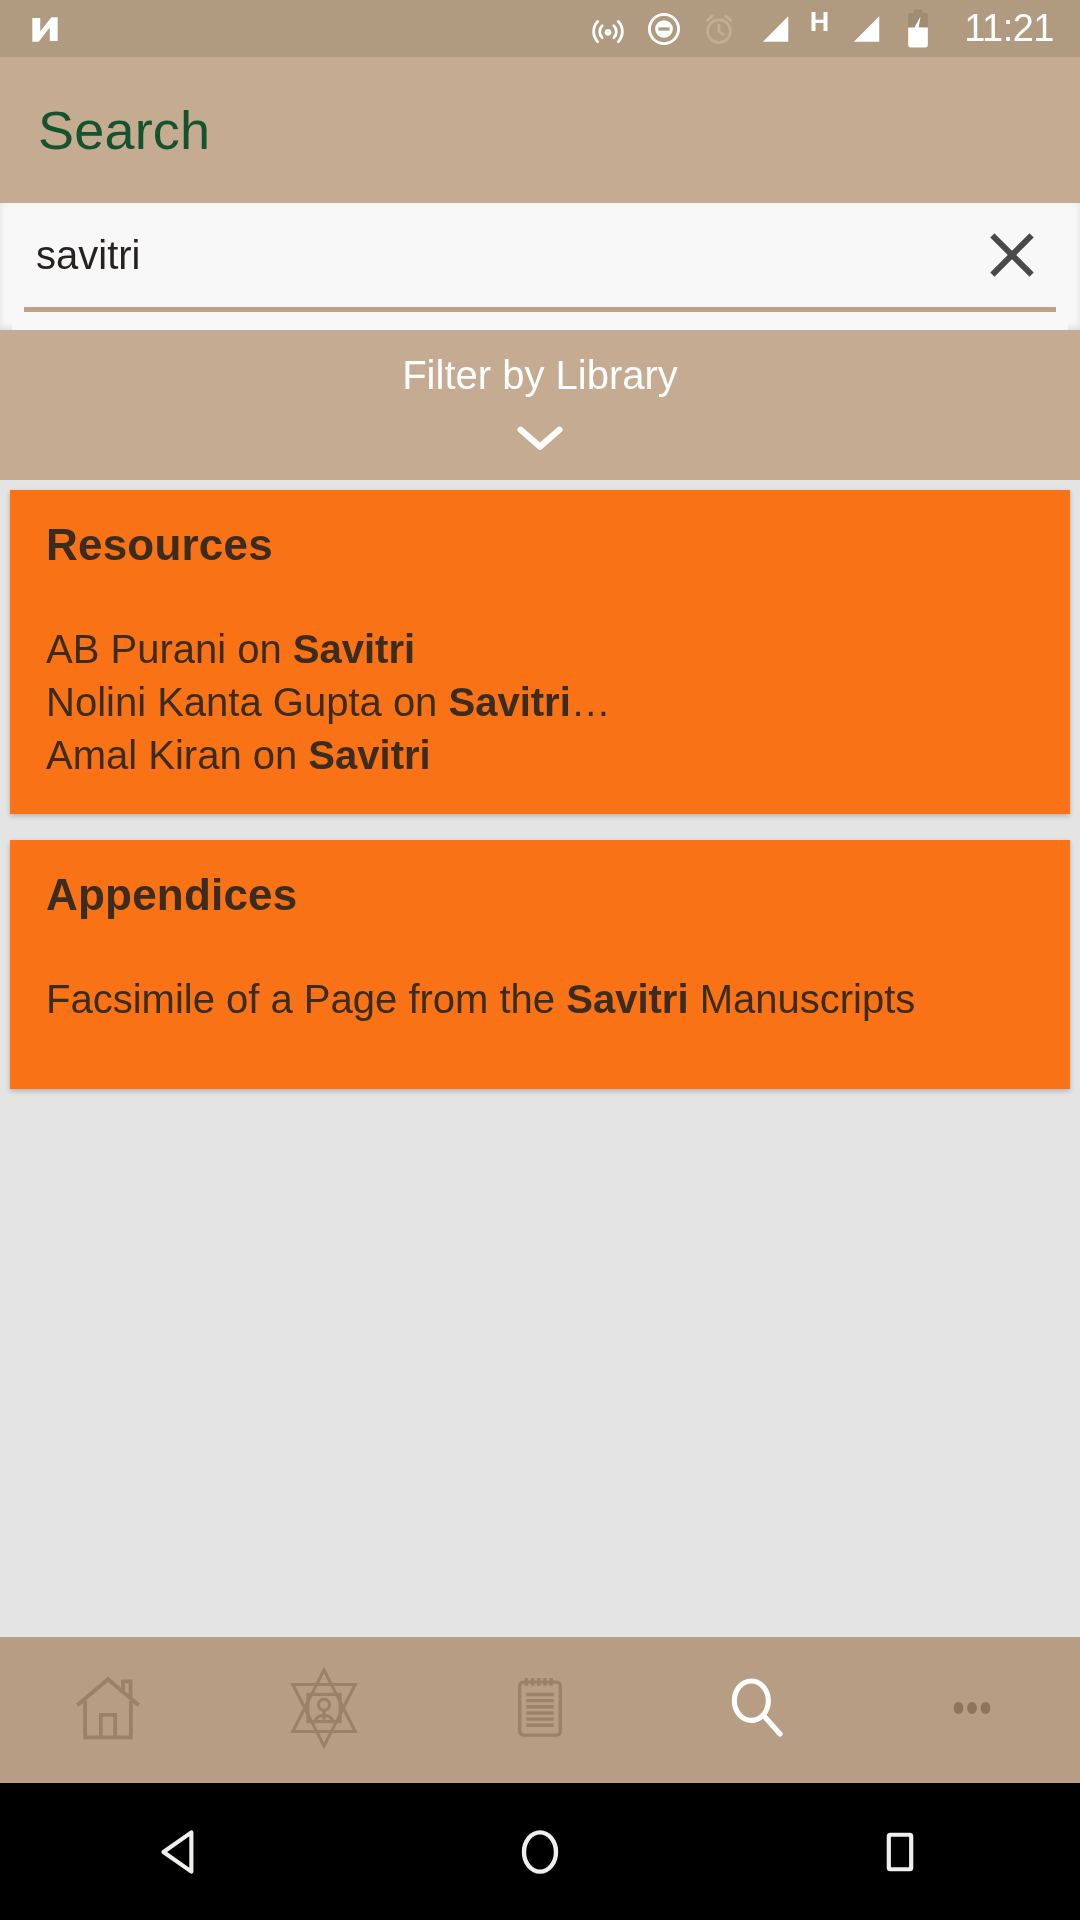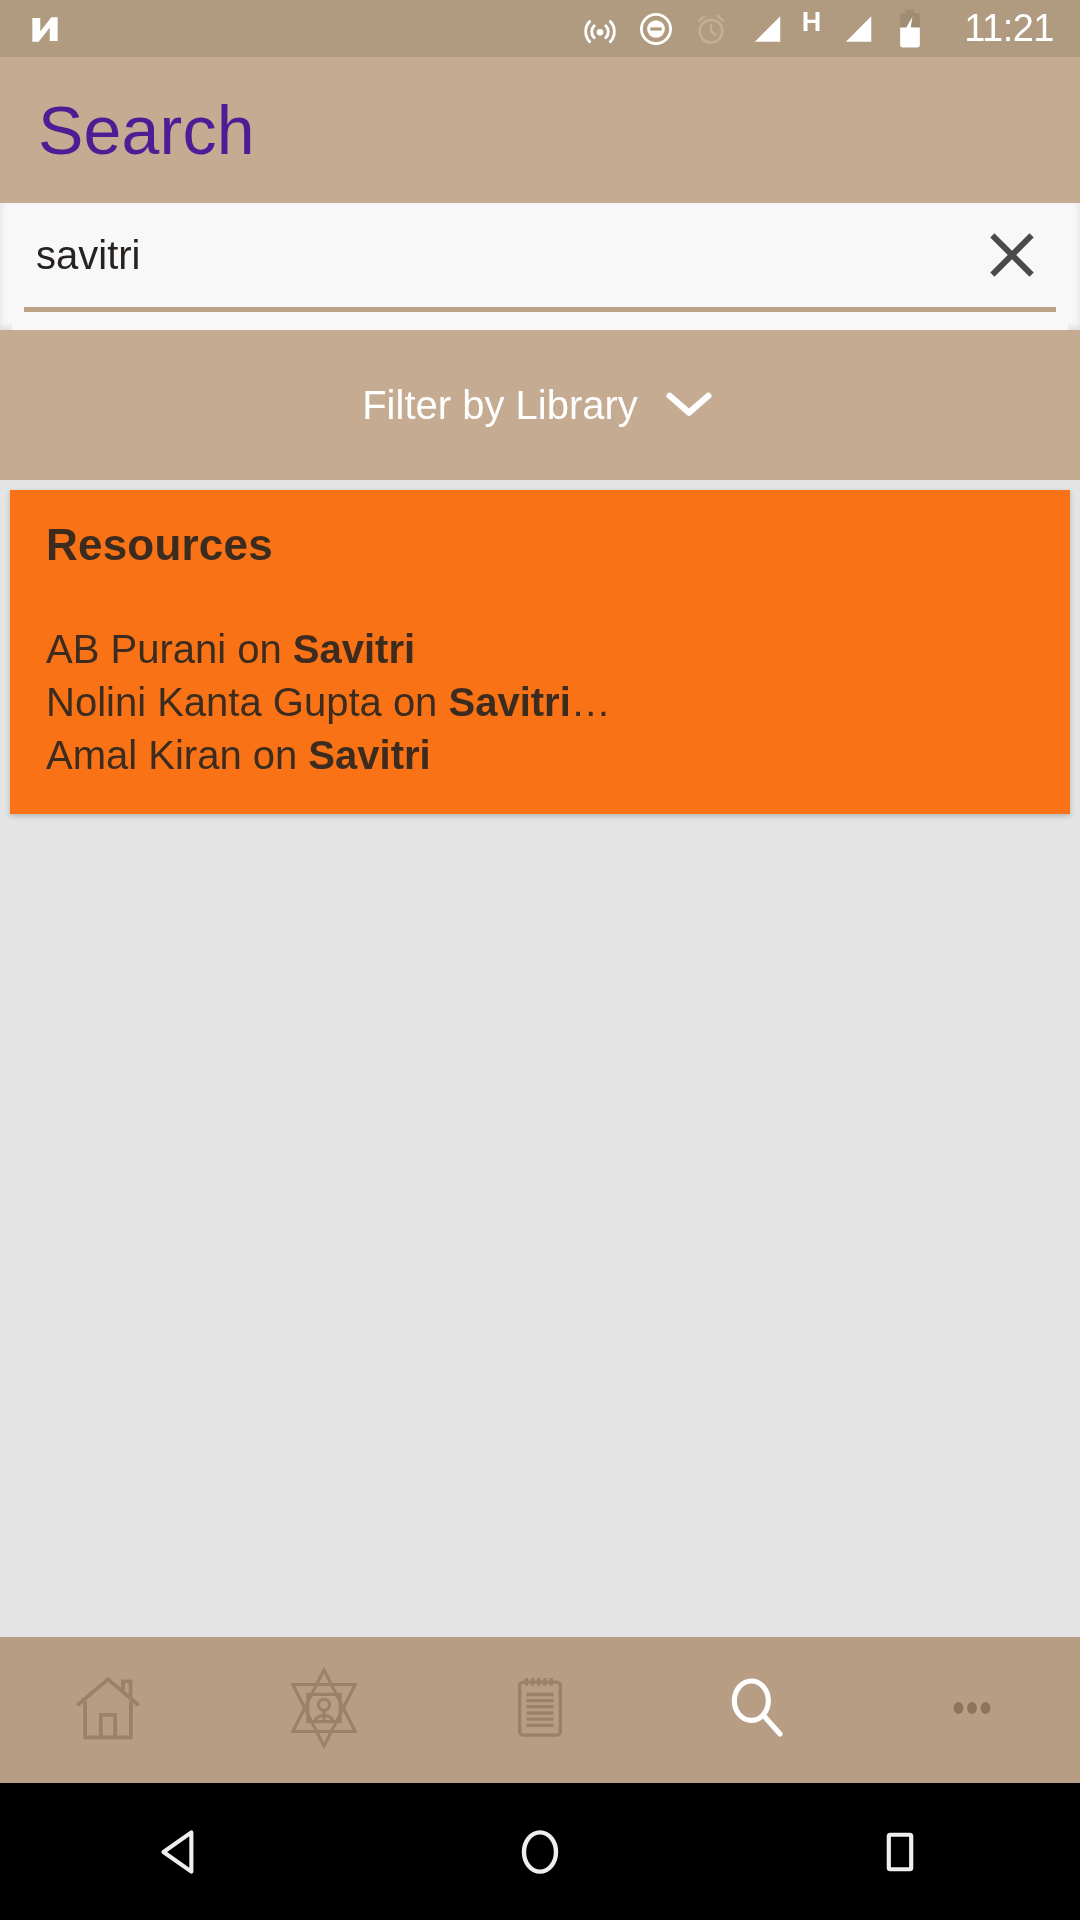--- a/index.html
+++ b/index.html
@@ -15,31 +15,31 @@
   .statusbar{
     height:57px; background:#b09a80; flex:0 0 auto;
     display:flex; align-items:center; padding:0 26px;
     color:#ffffff;
   }
   .sb-left{ display:flex; align-items:center; }
   .sb-right{ margin-left:auto; display:flex; align-items:center; gap:17px; }
   .sb-icon{ display:flex; align-items:center; justify-content:center; }
   .sb-time{
     font-size:38px; font-weight:400; letter-spacing:-0.5px;
-    color:#ffffff; margin-left:20px;
+    color:#ffffff; margin-left:12px;
   }
   .net-h{ font-size:27px; font-weight:700; line-height:1; margin-top:-12px; }
 
   
   .appbar{
     height:146px; background:#c6ab93; flex:0 0 auto;
     display:flex; align-items:center; padding:0 38px;
   }
   .appbar-title{
-    color:#4c1d95; font-size:68px; font-weight:400; letter-spacing:0.2px;
+    color:#14532d; font-size:54px; font-weight:400; letter-spacing:0.2px;
   }
 
   
   .searchwrap{
     background:#f8f8f8; flex:0 0 auto; padding:0 12px;
     box-shadow:0 -3px 7px rgba(0,0,0,0.10) inset;
     position:relative;
   }
   .searchrow{
     height:104px; display:flex; align-items:center;
@@ -56,21 +56,21 @@
     cursor:pointer; background:transparent; border:none;
   }
   .search-underline{
     height:5px; background:#bda288; margin:0 12px 0 12px;
   }
   .search-spacer{ height:18px; background:#f8f8f8; }
 
   
   .filter{
     background:#c6ab93; flex:0 0 auto; height:150px;
-    display:flex; flex-direction:row; align-items:center;
+    display:flex; flex-direction:column; align-items:center;
     justify-content:center; gap:22px; cursor:pointer;
   }
   .filter-label{ color:#ffffff; font-size:40px; }
   .chev{ display:block; }
 
   
   .content{
     flex:1 1 auto; background:#e4e4e4; overflow:hidden;
     padding:10px 0 0 0; position:relative;
   }
@@ -202,20 +202,26 @@
   <div class="content">
     <div id="cards">
         <div class="card">
           <div class="card-title">Resources</div>
           <div class="list-tight">
             <div class="line">AB Purani on <b>Savitri</b></div>
             <div class="line">Nolini Kanta Gupta on <b>Savitri</b>…</div>
             <div class="line">Amal Kiran on <b>Savitri</b></div>
           </div>
         </div>
+        <div class="card appendices">
+          <div class="card-title">Appendices</div>
+          <div class="list-tight">
+            <div class="line">Facsimile of a Page from the <b>Savitri</b> Manuscripts</div>
+          </div>
+        </div>
       </div>
 
   </div>
 
   <div class="bottomnav">
     <div class="nav-item">
       <span>
         <svg width="82" height="82" viewBox="0 0 24 24" fill="none" stroke="#9b8169" stroke-width="1.1">
           <path d="M3 11.2 L12 3.6 L21 11.2"></path>
           <path d="M5.3 10 L5.3 20.6 L18.7 20.6 L18.7 10"></path>

